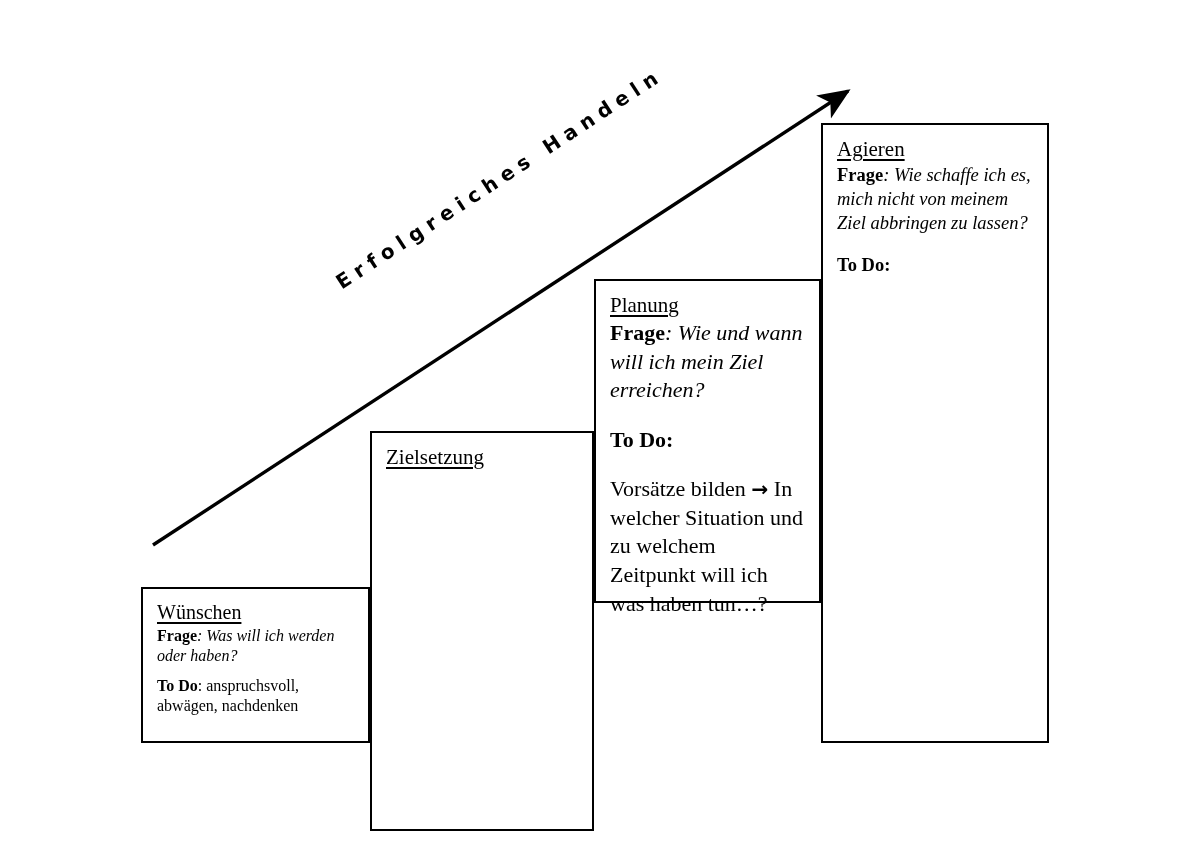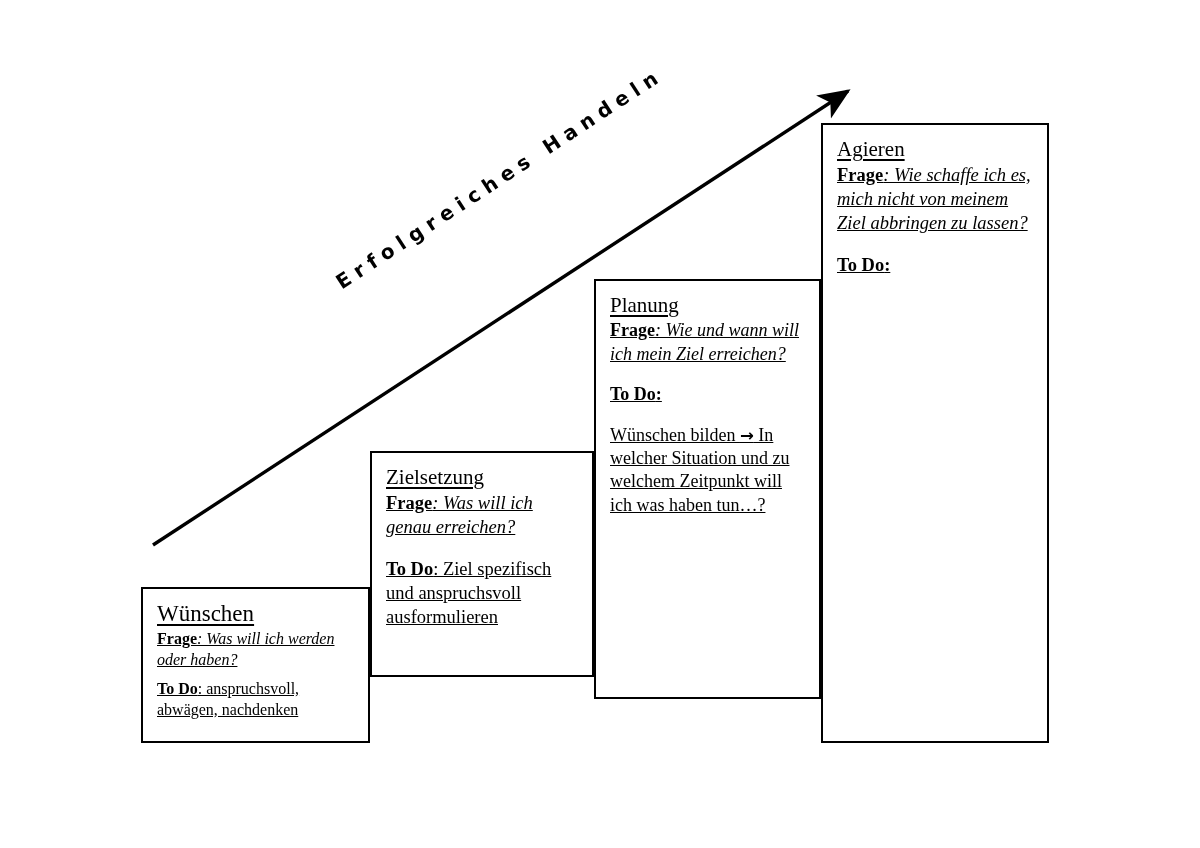--- a/index.html
+++ b/index.html
@@ -40,21 +40,20 @@
     text-underline-offset: 3px;
     margin: 0 0 2px 0;
     display: inline-block;
     white-space: nowrap;
   }
 
   .step-body {
     font-family: "Liberation Serif", serif;
     font-size: 18.5px;
     line-height: 1.30;
-    text-decoration: underline;
   }
 
   .para {
     margin: 0;
   }
   .para + .para {
     margin-top: 0.95em;
   }
   .para.tight + .para.tight {
     margin-top: 0.30em;
@@ -68,30 +67,30 @@
   }
   .arrow-glyph {
     font-family: "DejaVu Sans", sans-serif;
     font-style: normal;
     font-weight: bold;
     font-size: 0.92em;
   }
 
   
   #box-wuenschen  { left: 141px; top: 587px; width: 229px; height: 156px; }
-  #box-zielsetzung{ left: 370px; top: 431px; width: 224px; height: 226px; margin-top: 20px; }
-  #box-planung    { left: 594px; top: 279px; width: 227px; height: 420px; }
+  #box-zielsetzung{ left: 370px; top: 431px; width: 224px; height: 400px; }
+  #box-planung    { left: 594px; top: 279px; width: 227px; height: 324px; }
   #box-agieren    { left: 821px; top: 123px; width: 228px; height: 620px; }
 
-  #box-wuenschen .step-title { font-size: 23px; }
+  #box-wuenschen .step-title { font-size: 20px; }
   #box-wuenschen .step-body  { font-size: 16px; line-height: 1.28; }
   #box-wuenschen .para + .para { margin-top: 0.55em; }
 
   #box-zielsetzung .step-body { font-size: 18.5px; }
-  #box-planung .step-body     { font-size: 18px; }
+  #box-planung .step-body     { font-size: 22px; }
   #box-agieren .step-body     { font-size: 18.5px; }
 
   
   #arrow-svg {
     position: absolute;
     left: 0; top: 0;
     width: 1200px;
     height: 848px;
     pointer-events: none;
   }
@@ -130,32 +129,28 @@
   <div class="step-box" id="box-wuenschen">
     <div class="step-title">Wünschen</div>
     <div class="step-body">
       <p class="para"><span class="lbl">Frage</span><span class="ital">: Was will ich werden oder haben?</span></p>
       <p class="para"><span class="lbl">To Do</span><span>: anspruchsvoll, abwägen, nachdenken</span></p>
     </div>
   </div>
 
   <div class="step-box" id="box-zielsetzung">
     <div class="step-title">Zielsetzung</div>
-    <div class="step-body">
-      <p class="para"><span class="lbl">Frage</span><span class="ital">: Was will ich genau erreichen?</span></p>
-      <p class="para"><span class="lbl">To Do</span><span>: Ziel spezifisch und anspruchsvoll ausformulieren</span></p>
-    </div>
   </div>
 
   <div class="step-box" id="box-planung">
     <div class="step-title">Planung</div>
     <div class="step-body">
       <p class="para"><span class="lbl">Frage</span><span class="ital">: Wie und wann will ich mein Ziel erreichen?</span></p>
       <p class="para tight"><span class="lbl">To Do</span><span class="lbl">: </span></p>
-      <p class="para"><span>Wünschen bilden </span><span class="arrow-glyph">→</span><span> In welcher Situation und zu welchem Zeitpunkt will ich was haben tun…?</span></p>
+      <p class="para"><span>Vorsätze bilden </span><span class="arrow-glyph">→</span><span> In welcher Situation und zu welchem Zeitpunkt will ich was haben tun…?</span></p>
     </div>
   </div>
 
   <div class="step-box" id="box-agieren">
     <div class="step-title">Agieren</div>
     <div class="step-body">
       <p class="para"><span class="lbl">Frage</span><span class="ital">: Wie schaffe ich es, mich nicht von meinem Ziel abbringen zu lassen?</span></p>
       <p class="para tight"><span class="lbl">To Do</span><span class="lbl">: </span></p>
     </div>
   </div>

